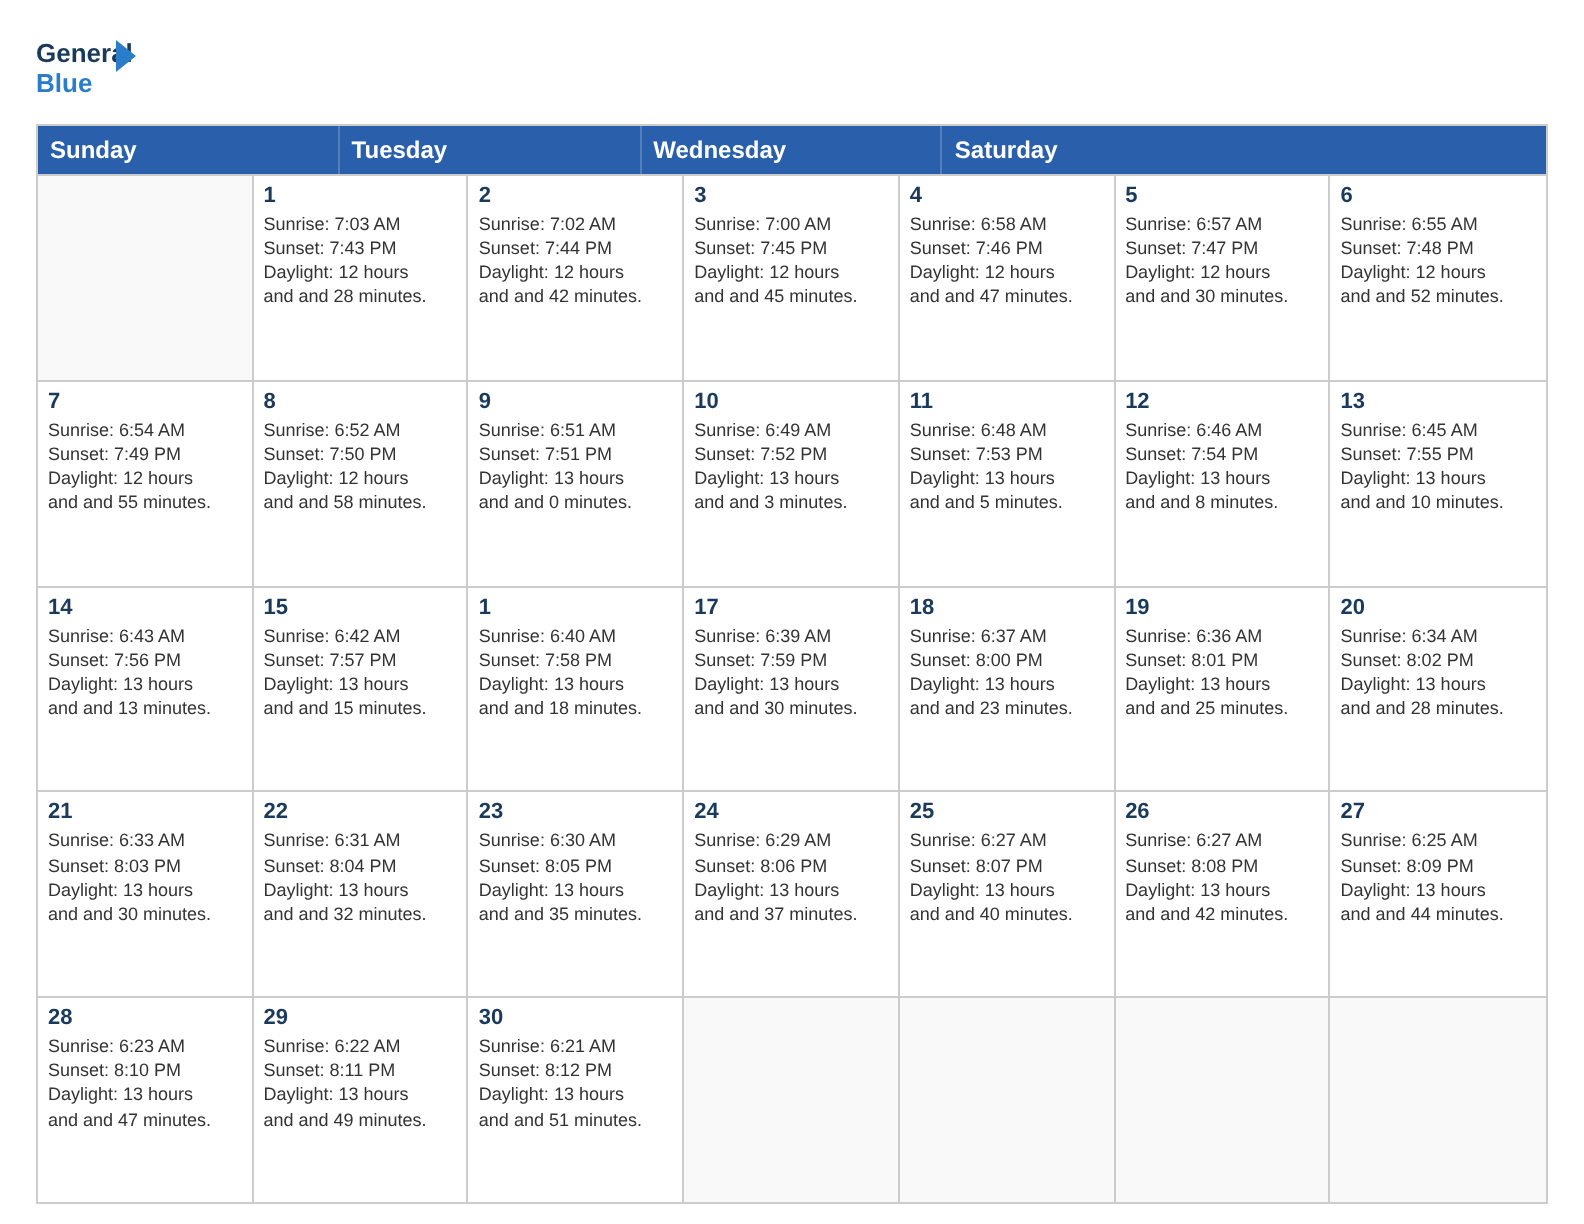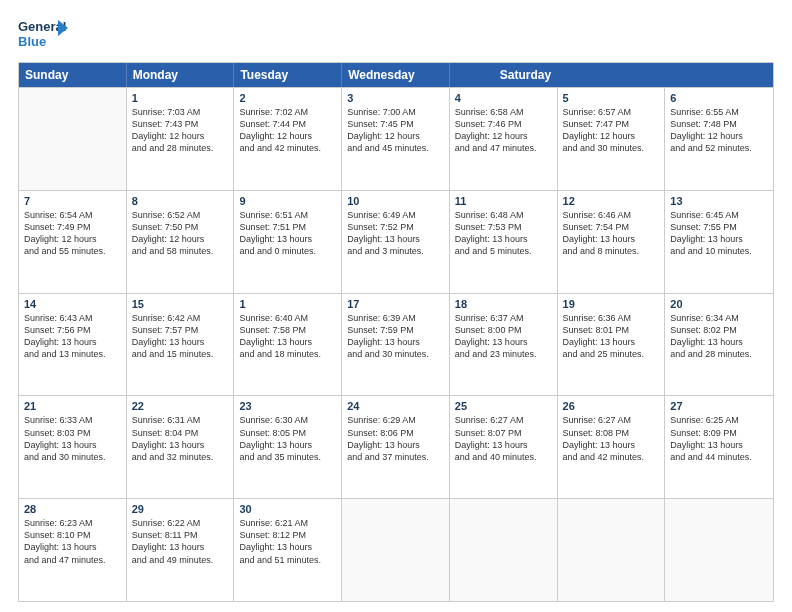--- a/index.html
+++ b/index.html
@@ -42,32 +42,32 @@
       font-weight: bold;
     }
     .calendar {
       flex: 1;
       display: flex;
       flex-direction: column;
       border: 1px solid #ccc;
     }
     .cal-header {
       display: grid;
-      grid-template-columns: repeat(7, 1fr);
+      grid-template-columns: repeat(5, 1fr);
       background: #2a5fac;
     }
     .cal-header-cell {
       color: #fff;
       font-size: 12px;
       font-weight: bold;
       padding: 5px 6px;
       text-align: left;
       border-right: 1px solid rgba(255,255,255,0.2);
     }
-    .cal-header-cell:last-child { border-right: none; margin-left: 44px; }
+    .cal-header-cell:last-child { border-right: none; }
     .cal-body {
       display: flex;
       flex-direction: column;
       flex: 1;
     }
     .cal-row {
       display: grid;
       grid-template-columns: repeat(7, 1fr);
       flex: 1;
       border-top: 1px solid #ccc;
@@ -110,21 +110,20 @@
       </div>
     <div class="title-block">
       <div class="main-title"></div>
       <div class="subtitle"></div>
     </div>
   </div>
 
   <div class="calendar">
     <div class="cal-header">
     <div class="cal-header-cell">Sunday</div>
-        <div class="cal-header-cell">Monday</div>
         <div class="cal-header-cell">Tuesday</div>
         <div class="cal-header-cell">Wednesday</div>
         <div class="cal-header-cell">Saturday</div>
       </div>
     <div class="cal-body">
     <div class="cal-row">
           <div class="cal-cell empty"></div>
           <div class="cal-cell">
             <span class="day-num">1</span>
             <span class="cell-line">Sunrise: 7:03 AM</span>

